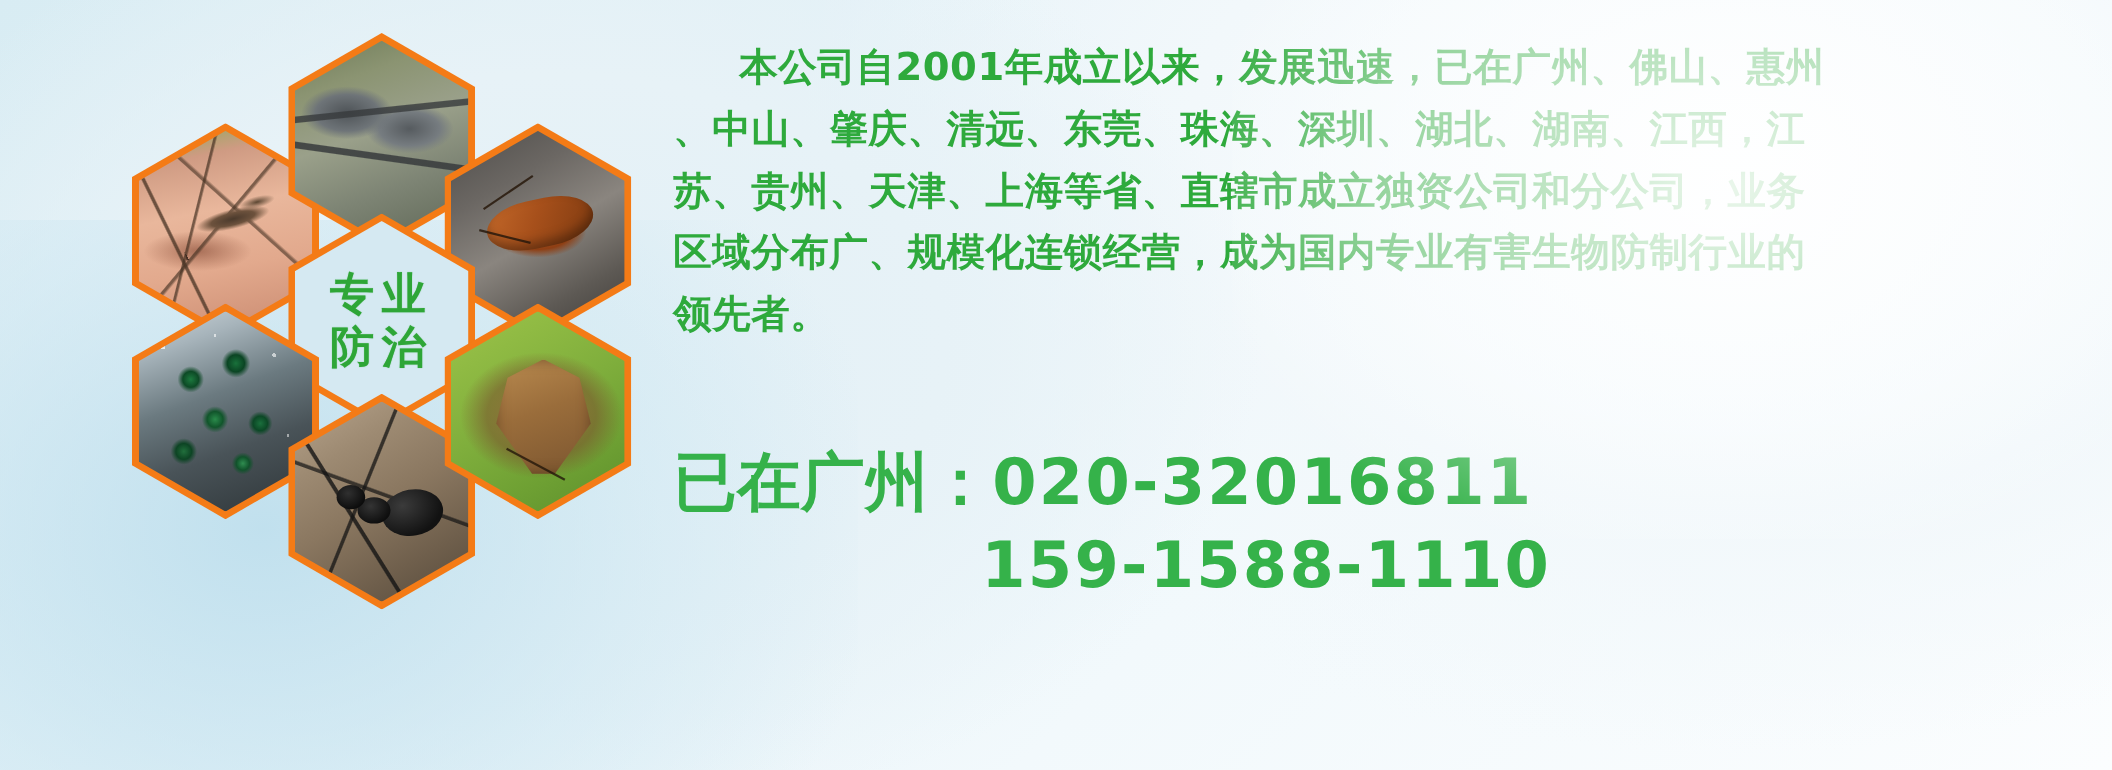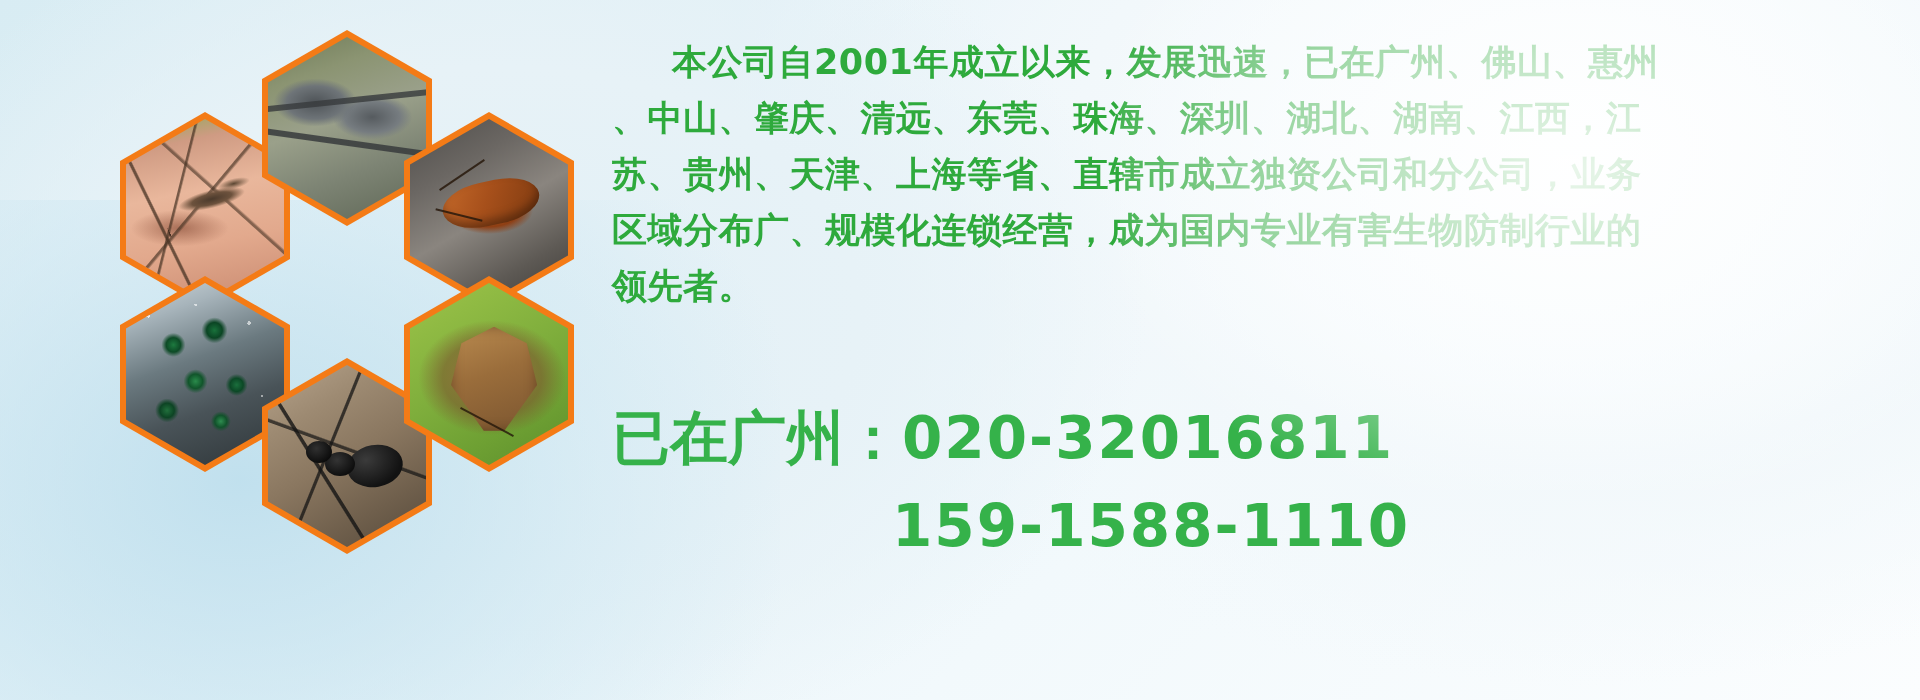--- a/index.html
+++ b/index.html
@@ -178,21 +178,21 @@
   }
   .copy p{margin:0;white-space:nowrap;}
   .copy p.indent{text-indent:60px;}
 
   .contact{
     position:absolute;left:612px;top:400px;width:1290px;
     color:#35b24a;font-weight:bold;
     font-family:"DejaVu Sans","Liberation Sans",sans-serif;
   }
   .contact .line1{font-size:58px;line-height:76px;white-space:nowrap;}
-  .contact .line2{font-size:58px;line-height:76px;white-space:nowrap;padding-left:280px;margin-top:12px;}
+  .contact .line2{font-size:58px;line-height:76px;white-space:nowrap;padding-left:280px;}
   .contact .num{letter-spacing:2px;}
 </style>
 </head>
 <body>
 
 <div id="stage">
 
   <div class="hex-cluster">
 
     <div class="hex h-mosquito">
@@ -215,20 +215,28 @@
     <div class="hex h-roach">
       <div class="inner">
         <div class="art art-roach">
           <div class="body"></div>
           <div class="ant1"></div>
           <div class="ant2"></div>
         </div>
       </div>
     </div>
 
+    <div class="hex h-center hex-center">
+      <div class="inner">
+        <div class="hex-center-label">
+          <span>专业</span>
+          <span>防治</span>
+        </div>
+      </div>
+    </div>
 
     <div class="hex h-fly">
       <div class="inner">
         <div class="art art-fly">
             <div class="specks"></div>
           </div>
       </div>
     </div>
 
     <div class="hex h-ant">

